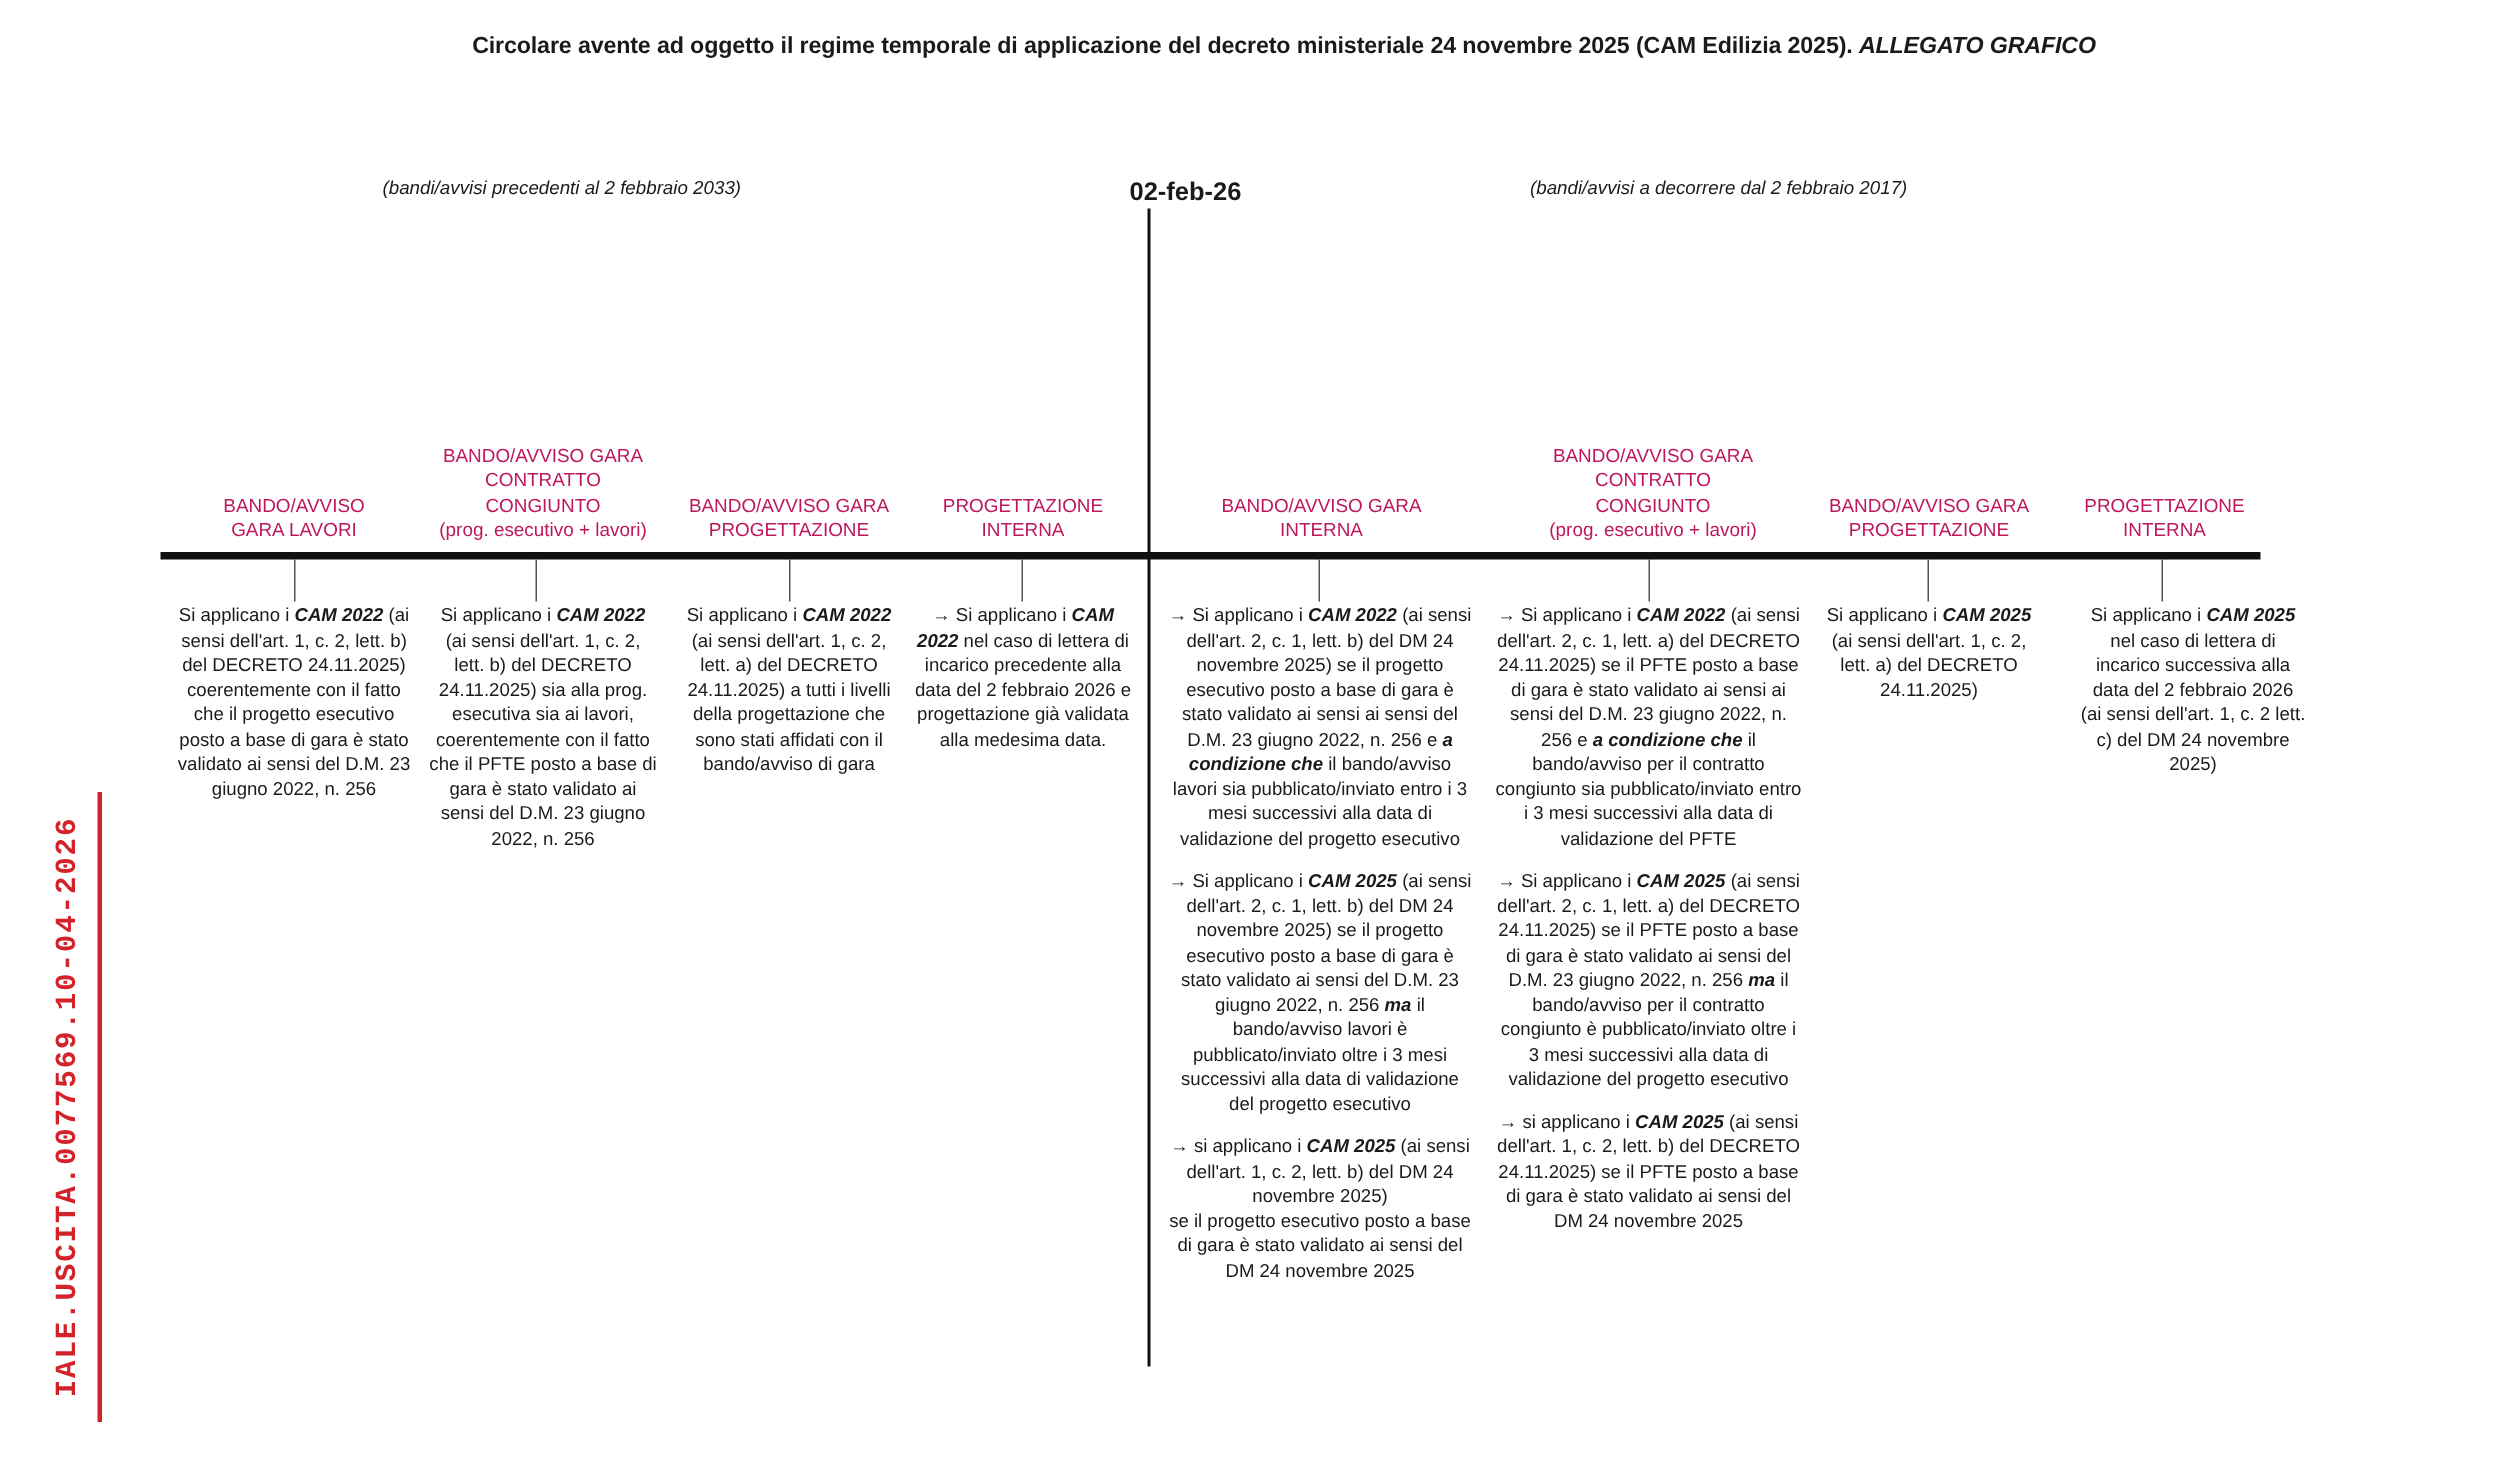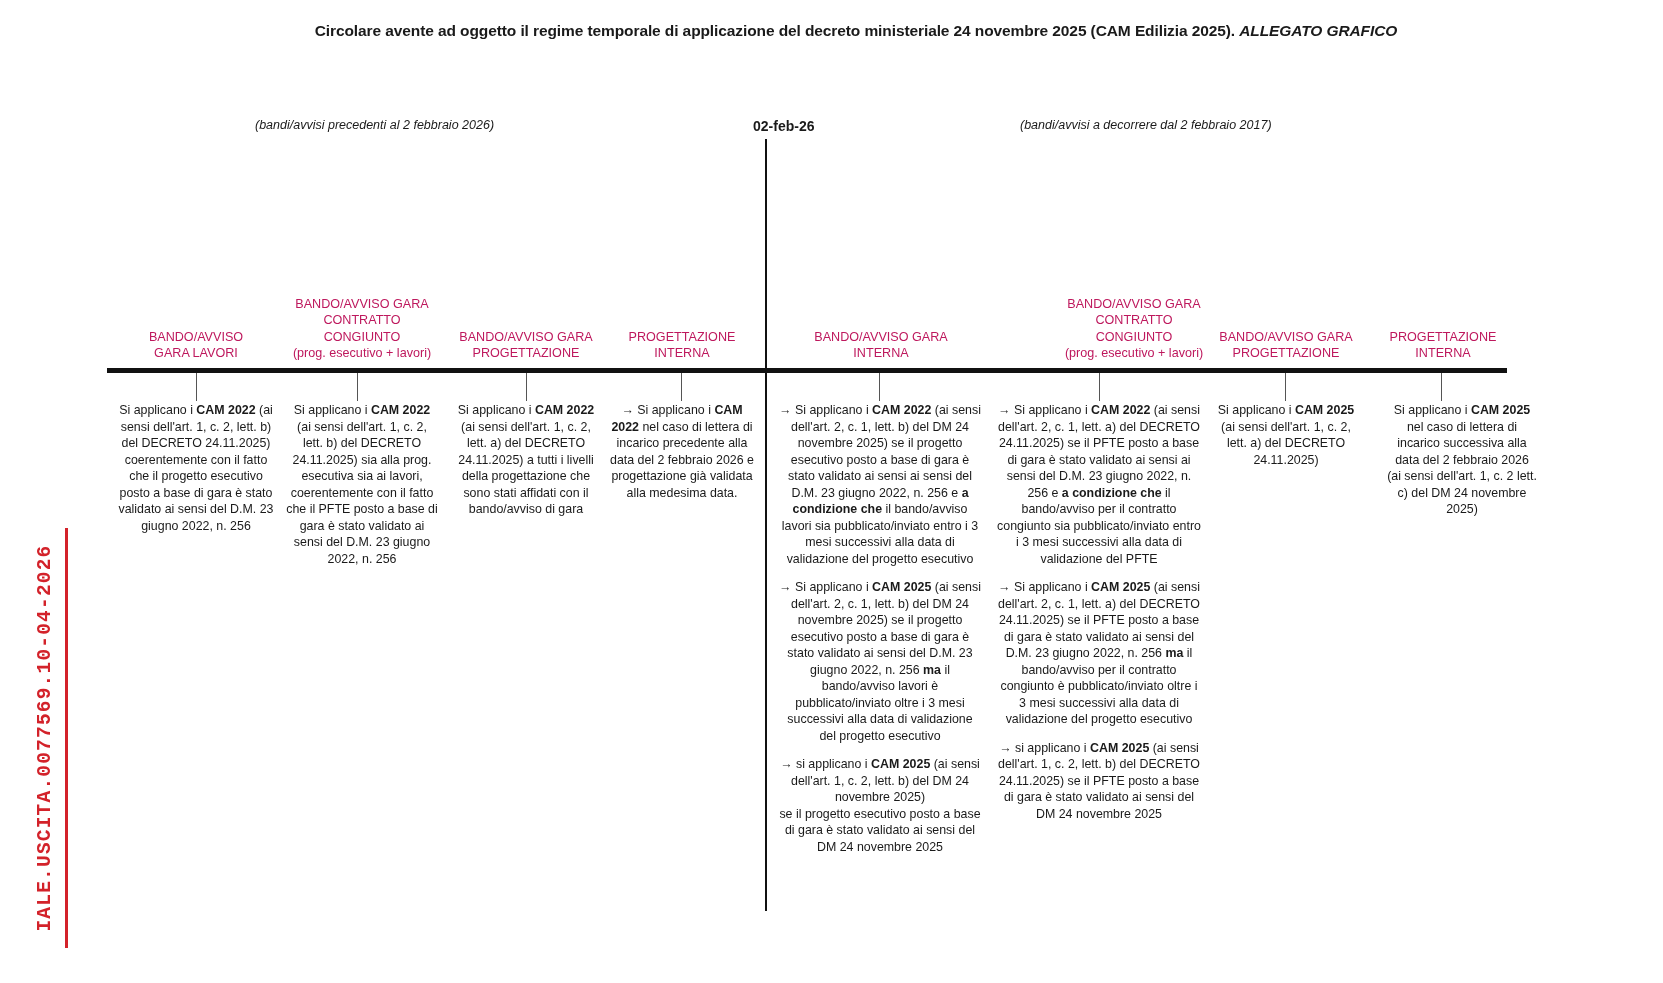--- a/index.html
+++ b/index.html
@@ -89,21 +89,21 @@
     font-style: italic;
     color: #1a1a1a;
     white-space: nowrap;
   }
   .period-label.left  { left: 255px; }
   .period-label.right { left: 1020px; }
   .date-label {
     position: absolute;
     top: 118px;
     left: 753px;
-    font-size: 14px;
+    font-size: 17px;
     font-weight: bold;
     white-space: nowrap;
   }
 
   
   .col {
     position: absolute;
     box-sizing: border-box;
   }
   .col-head {
@@ -128,33 +128,33 @@
     top: 402px;
     text-align: center;
     font-size: 12.4px;
     line-height: 1.33;
     color: #1a1a1a;
   }
   .col-body p {
     margin: 0 0 12px 0;
   }
   .col-body p:last-child { margin-bottom: 0; }
-  .col-body b { font-weight: bold; }
+  .col-body b { font-weight: bold; font-style: italic; }
 </style>
 </head>
 <body>
 
 <div class="doc-title"><span>Circolare avente ad oggetto il regime temporale di applicazione del decreto ministeriale 24 novembre 2025 (CAM Edilizia 2025). </span><span class="allegato">ALLEGATO GRAFICO</span></div>
 
 <div class="stamp-wrap">
   <div class="stamp-rule"></div>
   <div class="stamp-text">IALE.USCITA.0077569.10-04-2026</div>
 </div>
 
-<div class="period-label left">(bandi/avvisi precedenti al 2 febbraio 2026)</div>
+<div class="period-label left">(bandi/avvisi precedenti al 2 febbraio 2033)</div>
 <div class="date-label">02-feb-26</div>
 <div class="period-label right">(bandi/avvisi a decorrere dal 2 febbraio 2017)</div>
 
 <div class="axis"></div>
 <div class="divider"></div>
 
 <div id="columns-root">
     <div class="col" style="left: 126px; width: 140px; top: 280px; height: 82px;">
       <div class="col-head">BANDO/AVVISO<br>GARA LAVORI</div>
     </div>
@@ -185,21 +185,21 @@
     </div>
     <div class="col" style="left: 796px; width: 170px; top: 280px; height: 82px;">
       <div class="col-head">BANDO/AVVISO GARA INTERNA</div>
     </div>
     <div class="tick" style="left: 879px;"></div>
     <div class="col-body" style="left: 778px; width: 204px;">
       <p>→ Si applicano i <b>CAM 2022</b> (ai sensi dell'art. 2, c. 1, lett. b) del DM 24 novembre 2025) se il progetto esecutivo posto a base di gara è stato validato ai sensi ai sensi del D.M. 23 giugno 2022, n. 256 e <b>a condizione che</b> il bando/avviso lavori sia pubblicato/inviato entro i 3 mesi successivi alla data di validazione del progetto esecutivo</p>
       <p>→ Si applicano i <b>CAM 2025</b> (ai sensi dell'art. 2, c. 1, lett. b) del DM 24 novembre 2025) se il progetto esecutivo posto a base di gara è stato validato ai sensi del D.M. 23 giugno 2022, n. 256 <b>ma</b> il bando/avviso lavori è pubblicato/inviato oltre i 3 mesi successivi alla data di validazione del progetto esecutivo</p>
       <p>→ si applicano i <b>CAM 2025</b> (ai sensi dell'art. 1, c. 2, lett. b) del DM 24 novembre 2025)<br>se il progetto esecutivo posto a base di gara è stato validato ai sensi del DM 24 novembre 2025</p>
     </div>
-    <div class="col" style="left: 1034px; width: 200px; top: 280px; height: 82px; text-decoration: underline;">
+    <div class="col" style="left: 1002px; width: 200px; top: 280px; height: 82px; text-decoration: underline;">
       <div class="col-head">BANDO/AVVISO GARA CONTRATTO<br>CONGIUNTO<br>(prog. esecutivo + lavori)</div>
     </div>
     <div class="tick" style="left: 1099px;"></div>
     <div class="col-body" style="left: 996px; width: 206px;">
       <p>→ Si applicano i <b>CAM 2022</b> (ai sensi dell'art. 2, c. 1, lett. a) del  DECRETO 24.11.2025)  se il PFTE posto a base di gara è stato validato ai sensi ai sensi del D.M. 23 giugno 2022, n. 256 e <b>a condizione che</b> il bando/avviso per il contratto congiunto sia pubblicato/inviato entro i 3 mesi successivi alla data di validazione del PFTE</p>
       <p>→ Si applicano i <b>CAM 2025</b> (ai sensi dell'art. 2, c. 1, lett. a) del  DECRETO 24.11.2025) se il PFTE posto a base di gara è stato validato ai sensi del D.M. 23 giugno 2022, n. 256 <b>ma</b> il bando/avviso per il contratto congiunto è pubblicato/inviato oltre i 3 mesi successivi alla data di validazione del progetto esecutivo</p>
       <p>→ si applicano i <b>CAM 2025</b> (ai sensi dell'art. 1, c. 2, lett. b) del  DECRETO 24.11.2025) se il PFTE posto a base di gara è stato validato ai sensi del DM 24 novembre 2025</p>
     </div>
     <div class="col" style="left: 1212px; width: 148px; top: 280px; height: 82px;">
       <div class="col-head">BANDO/AVVISO GARA<br>PROGETTAZIONE</div>

